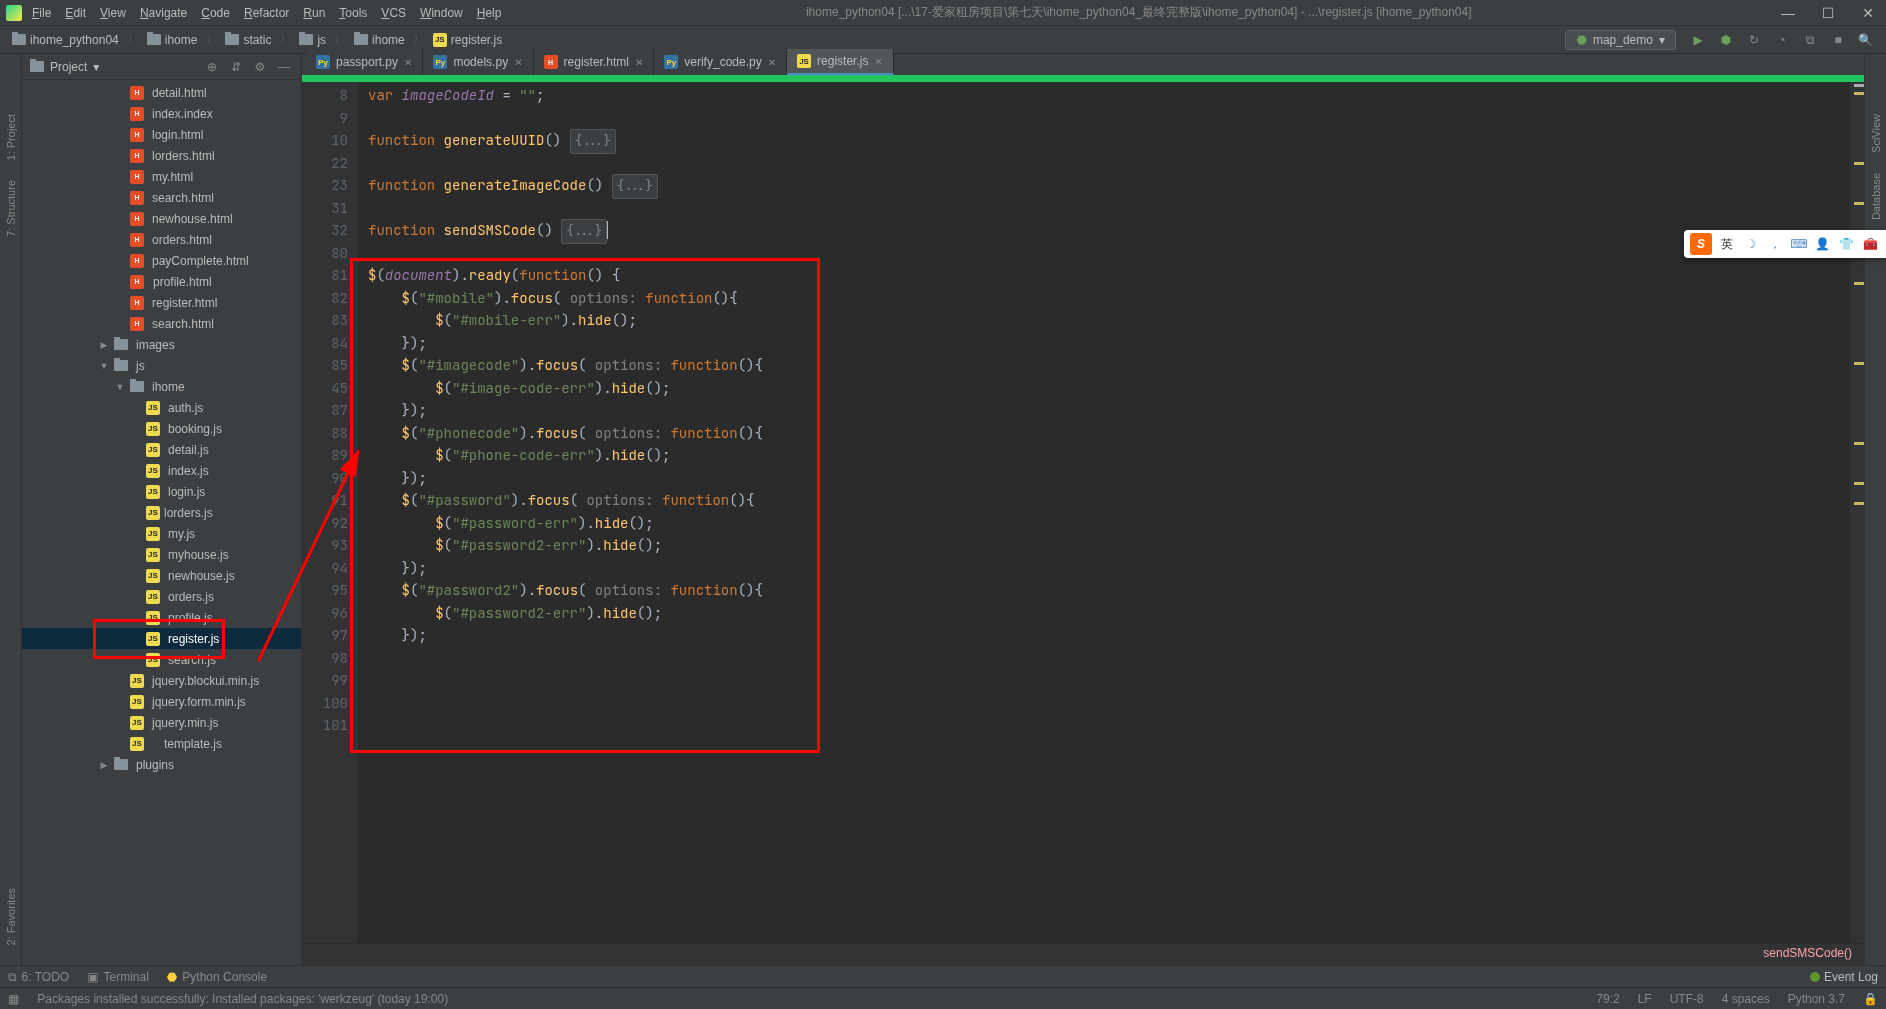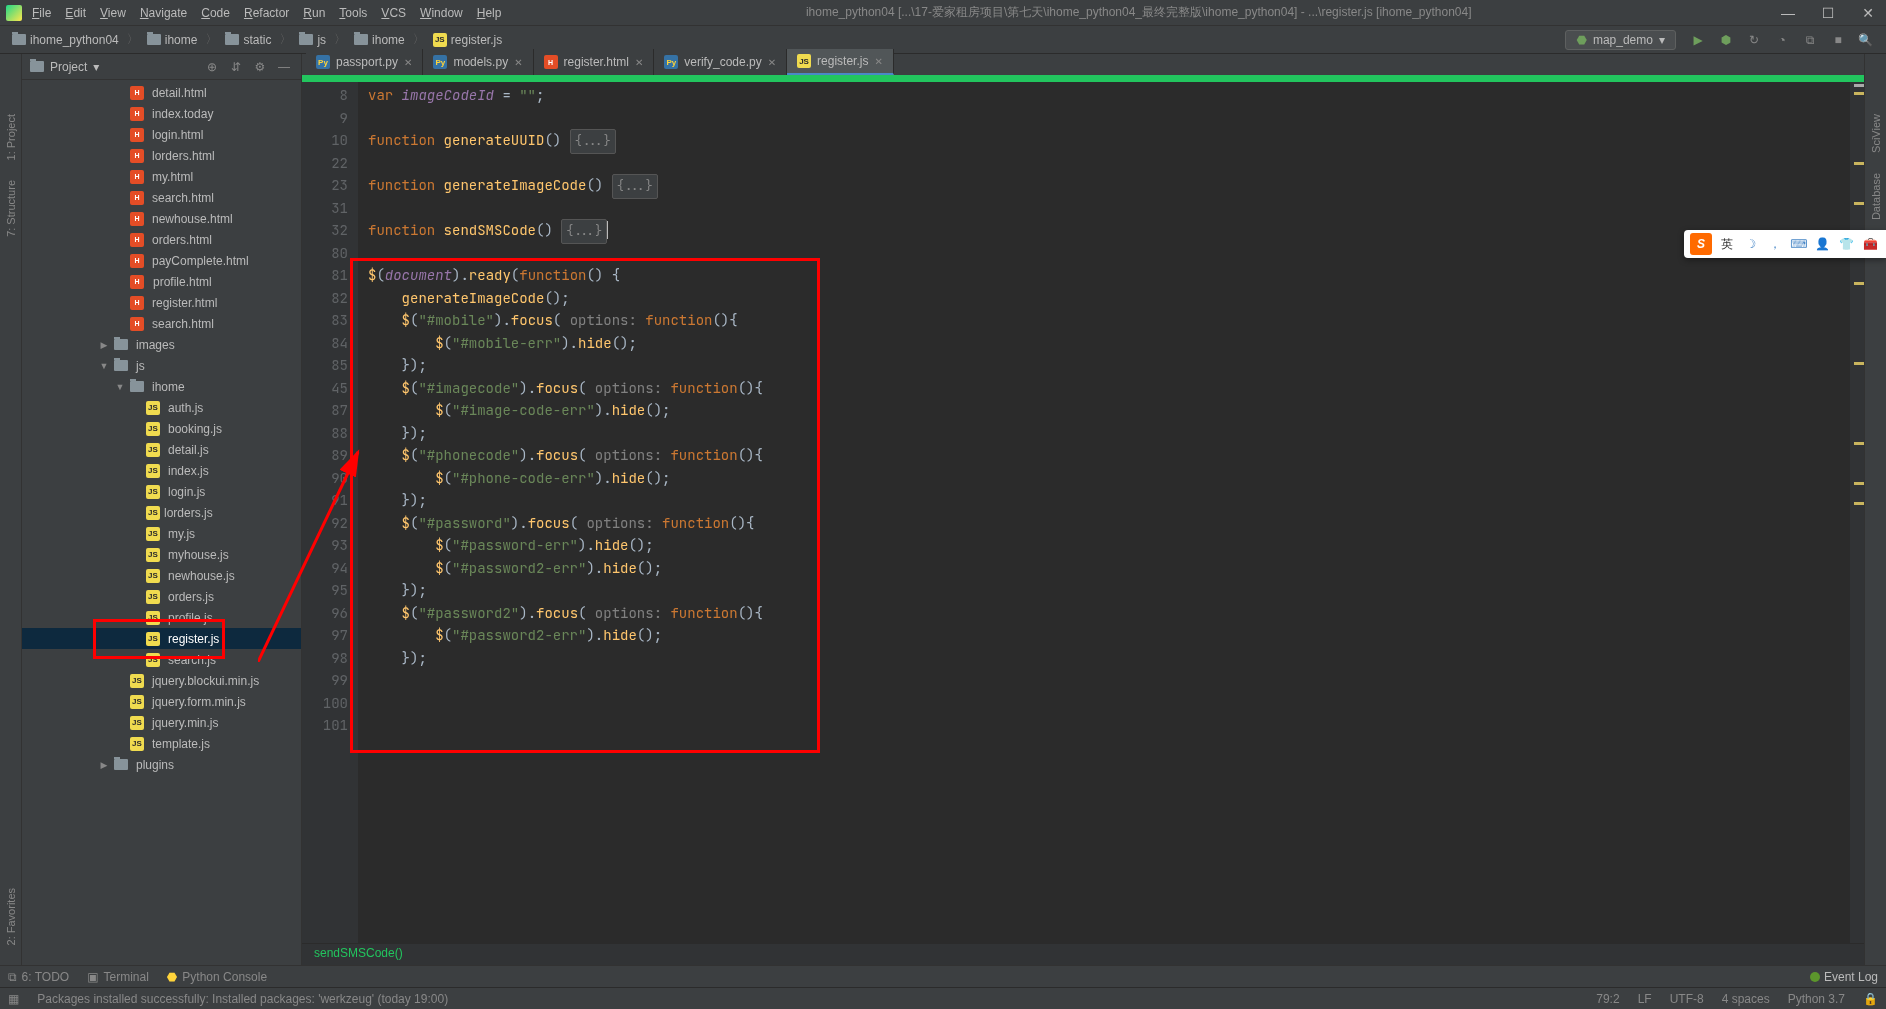--- a/index.html
+++ b/index.html
@@ -108,21 +108,21 @@
 .var { color:#9876aa; font-style:italic; }
 .str { color:#6a8759; }
 .par { color:#a9b7c6; }
 .gry { color:#808080; }
 .cmt { color:#808080; }
 .cursor { border-left:1px solid #bbbbbb; }
 .code-scrollbar { position:absolute; right:0; top:0; bottom:0; width:14px; background:#313335; }
 .marker { position:absolute; right:0; width:10px; height:3px; }
 .marker.y { background:#c9b55e; }
 .marker.w { background:#aaaaaa; }
-.breadcrumb-fn { height:22px; background:#313335; padding:2px 12px; color:#22c55e; border-top:1px solid #2b2b2b; }
+.breadcrumb-fn { height:22px; background:#313335; padding:2px 12px; color:#fca5a5; border-top:1px solid #2b2b2b;text-align:right; }
 .bottom-bar {
   height:22px; background:#3c3f41; border-top:1px solid #323232;
   display:flex; align-items:center; padding:0 8px; gap:18px;
 }
 .bottom-bar .tool { display:flex; align-items:center; gap:5px; color:#888; }
 .bottom-bar .spacer { flex:1; }
 .event-log { display:flex; align-items:center; gap:4px; }
 .event-dot { width:10px; height:10px; background:#5c962c; border-radius:50%; }
 .status-bar {
   height:22px; background:#3c3f41; display:flex; align-items:center;
@@ -239,21 +239,21 @@
         <div class="tree-row">
           <span class="tree-indent" style="width: 80px;"></span>
           <span class="tree-chevron"></span>
           <span class="ico-html">H</span>
           <span style="margin-left: 4px;">detail.html</span>
         </div>
         <div class="tree-row">
           <span class="tree-indent" style="width: 80px;"></span>
           <span class="tree-chevron"></span>
           <span class="ico-html">H</span>
-          <span style="margin-left: 4px;">index.today</span>
+          <span style="margin-left: 4px;">index.index</span>
         </div>
         <div class="tree-row">
           <span class="tree-indent" style="width: 80px;"></span>
           <span class="tree-chevron"></span>
           <span class="ico-html">H</span>
           <span style="margin-left: 4px;">login.html</span>
         </div>
         <div class="tree-row">
           <span class="tree-indent" style="width: 80px;"></span>
           <span class="tree-chevron"></span>
@@ -419,21 +419,21 @@
         <div class="tree-row">
           <span class="tree-indent" style="width: 80px;"></span>
           <span class="tree-chevron"></span>
           <span class="ico-js">JS</span>
           <span style="margin-left: 4px;">jquery.min.js</span>
         </div>
         <div class="tree-row">
           <span class="tree-indent" style="width: 80px;"></span>
           <span class="tree-chevron"></span>
           <span class="ico-js">JS</span>
-          <span style="margin-left: 4px;">template.js</span>
+          <span style="margin-left: 16px;">template.js</span>
         </div>
         <div class="tree-row">
           <span class="tree-indent" style="width: 64px;"></span>
           <span class="tree-chevron">▶</span>
           <span class="ico-folder"></span>
           <span style="margin-left: 4px;">plugins</span>
         </div>
       </div>
   </div>
 
@@ -509,21 +509,20 @@
         </svg>
       <div class="code-line"><span class="kw">var </span><span class="var">imageCodeId</span><span class="par"> = </span><span class="str">""</span><span class="par">;</span></div>
           <div class="code-line"></div>
           <div class="code-line"><span class="kw">function </span><span class="fn">generateUUID</span><span class="par">() </span><span class="fold">{...}</span></div>
           <div class="code-line"></div>
           <div class="code-line"><span class="kw">function </span><span class="fn">generateImageCode</span><span class="par">() </span><span class="fold">{...}</span></div>
           <div class="code-line"></div>
           <div class="code-line"><span class="kw">function </span><span class="fn">sendSMSCode</span><span class="par">() </span><span class="fold">{...}</span><span class="cursor"></span></div>
           <div class="code-line"></div>
           <div class="code-line"><span class="fn">$</span><span class="par">(</span><span class="var">document</span><span class="par">).</span><span class="fn">ready</span><span class="par">(</span><span class="kw">function</span><span class="par">() {</span></div>
-          <div class="code-line">    <span class="fn">generateImageCode</span><span class="par">();</span></div>
           <div class="code-line">    <span class="fn">$</span><span class="par">(</span><span class="str">"#mobile"</span><span class="par">).</span><span class="fn">focus</span><span class="par">( </span><span class="gry">options: </span><span class="kw">function</span><span class="par">(){</span></div>
           <div class="code-line">        <span class="fn">$</span><span class="par">(</span><span class="str">"#mobile-err"</span><span class="par">).</span><span class="fn">hide</span><span class="par">();</span></div>
           <div class="code-line">    <span class="par">});</span></div>
           <div class="code-line">    <span class="fn">$</span><span class="par">(</span><span class="str">"#imagecode"</span><span class="par">).</span><span class="fn">focus</span><span class="par">( </span><span class="gry">options: </span><span class="kw">function</span><span class="par">(){</span></div>
           <div class="code-line">        <span class="fn">$</span><span class="par">(</span><span class="str">"#image-code-err"</span><span class="par">).</span><span class="fn">hide</span><span class="par">();</span></div>
           <div class="code-line">    <span class="par">});</span></div>
           <div class="code-line">    <span class="fn">$</span><span class="par">(</span><span class="str">"#phonecode"</span><span class="par">).</span><span class="fn">focus</span><span class="par">( </span><span class="gry">options: </span><span class="kw">function</span><span class="par">(){</span></div>
           <div class="code-line">        <span class="fn">$</span><span class="par">(</span><span class="str">"#phone-code-err"</span><span class="par">).</span><span class="fn">hide</span><span class="par">();</span></div>
           <div class="code-line">    <span class="par">});</span></div>
           <div class="code-line">    <span class="fn">$</span><span class="par">(</span><span class="str">"#password"</span><span class="par">).</span><span class="fn">focus</span><span class="par">( </span><span class="gry">options: </span><span class="kw">function</span><span class="par">(){</span></div>

